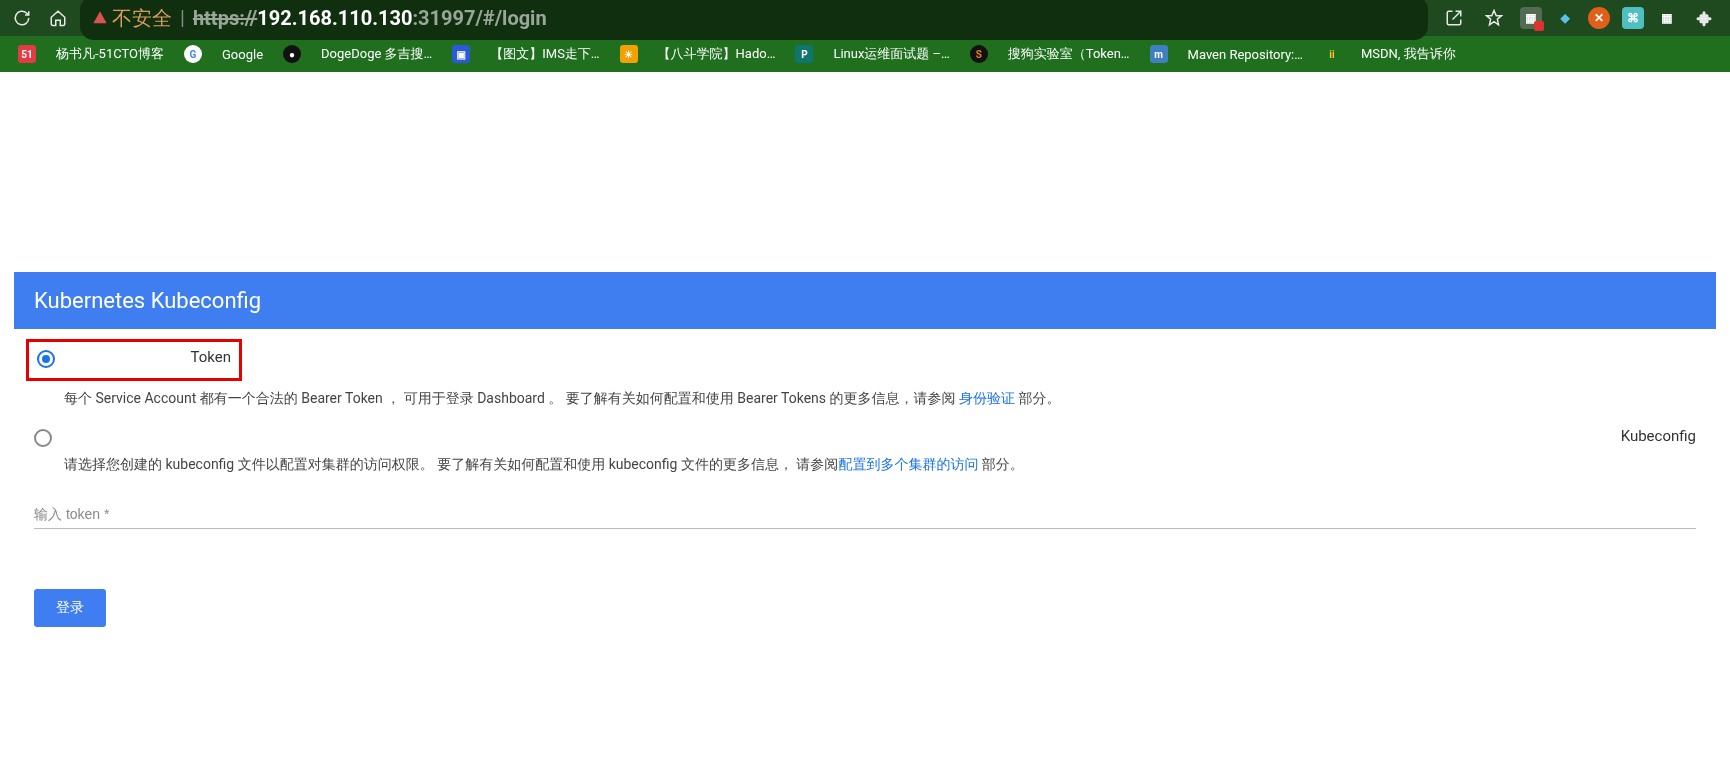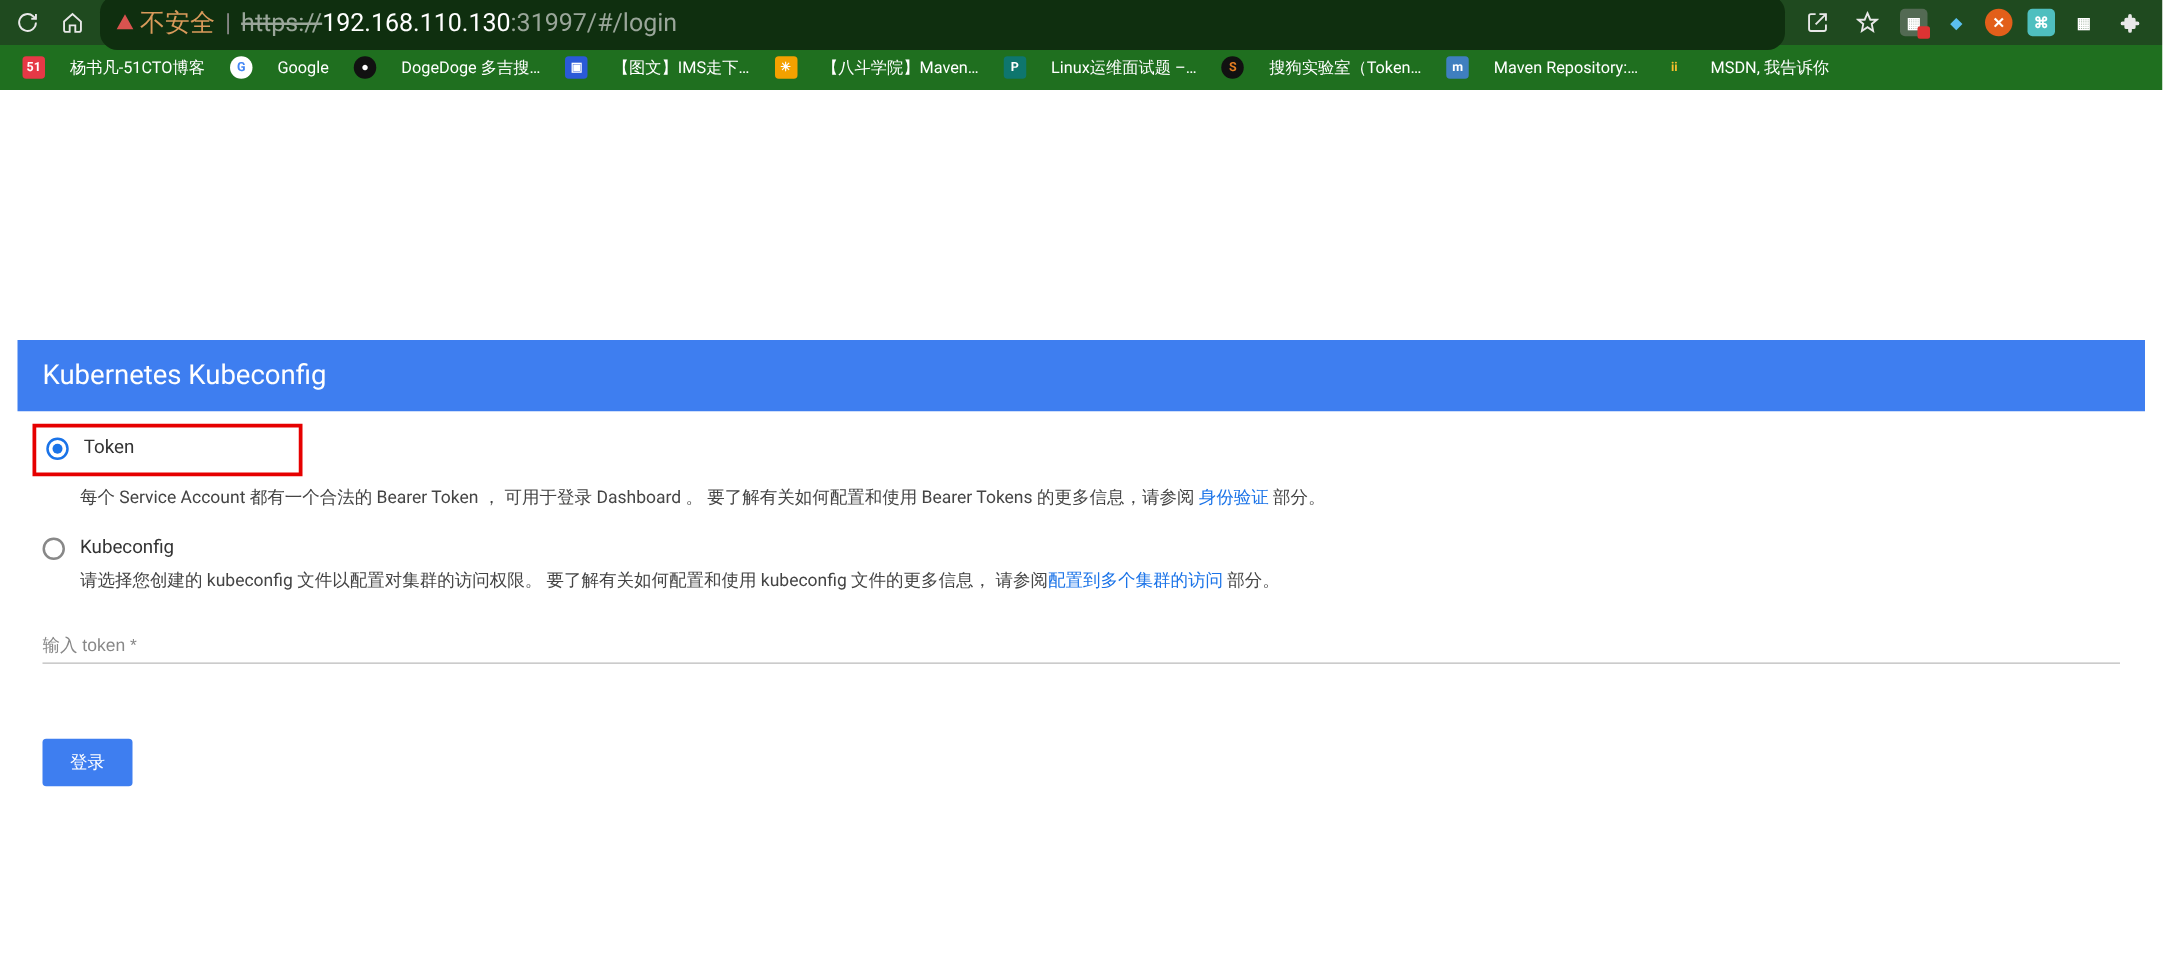--- a/index.html
+++ b/index.html
@@ -42,21 +42,21 @@
       font-size: 20px;
     }
     .addr-warning {
       color: #d99a5b;
       display: flex;
       align-items: center;
       gap: 4px;
     }
     .addr-warning svg { width: 16px; height: 16px; fill: #d9534f;}
     .addr-sep { color: #888; }
-    .addr-url { color: #fff; }
+    .addr-url { color: #fff; font-weight: bold; }
     .addr-url .struck { text-decoration: line-through; color: #bbb; }
     .addr-url .dim { color: #9aa69a; }
     .right-icons {
       display: flex;
       align-items: center;
       gap: 12px;
       padding: 0 4px;
     }
     .ext-icon {
       width: 22px; height: 22px;
@@ -125,20 +125,21 @@
     }
     .card-body {
       padding: 18px 20px 30px 20px;
     }
 
     .option {
       display: flex;
       align-items: flex-start;
       gap: 12px;
       margin-bottom: 6px;
+      justify-content: space-between;
     }
     .radio {
       width: 18px; height: 18px; border-radius:50%;
       border: 2px solid #888;
       display:inline-block;
       margin-top:2px;
       position:relative;
       flex-shrink:0;
     }
     .radio.checked { border-color:#1a73e8;}
@@ -148,21 +149,21 @@
       width:8px;height:8px;border-radius:50%;
       background:#1a73e8;
     }
     .opt-label { font-size:15px; color:#333; }
     .opt-desc {
       margin: 6px 0 18px 30px;
       font-size: 14px;
       color: #444;
       line-height: 1.6;
     }
-    .opt-desc a { color:#1a73e8; text-decoration:none;font-family:Liberation Mono, monospace;}
+    .opt-desc a { color:#1a73e8; text-decoration:none;}
 
     .highlight-box {
       position: relative;
       border: 3px solid #e60000;
       padding: 6px 8px 4px 8px;
       margin: -8px -8px 2px -8px;
       width: 216px;
     }
 
     .input-row {
@@ -256,21 +257,21 @@
     <div class="bookmark">
       <span class="bm-ico bm-dd">●</span>
       <span>DogeDoge 多吉搜…</span>
     </div>
     <div class="bookmark">
       <span class="bm-ico bm-bb">▣</span>
       <span>【图文】IMS走下…</span>
     </div>
     <div class="bookmark">
       <span class="bm-ico bm-sun">☀</span>
-      <span>【八斗学院】Maven…</span>
+      <span>【八斗学院】Hado…</span>
     </div>
     <div class="bookmark">
       <span class="bm-ico bm-p">P</span>
       <span>Linux运维面试题 –…</span>
     </div>
     <div class="bookmark">
       <span class="bm-ico bm-s">S</span>
       <span>搜狗实验室（Token…</span>
     </div>
     <div class="bookmark">

